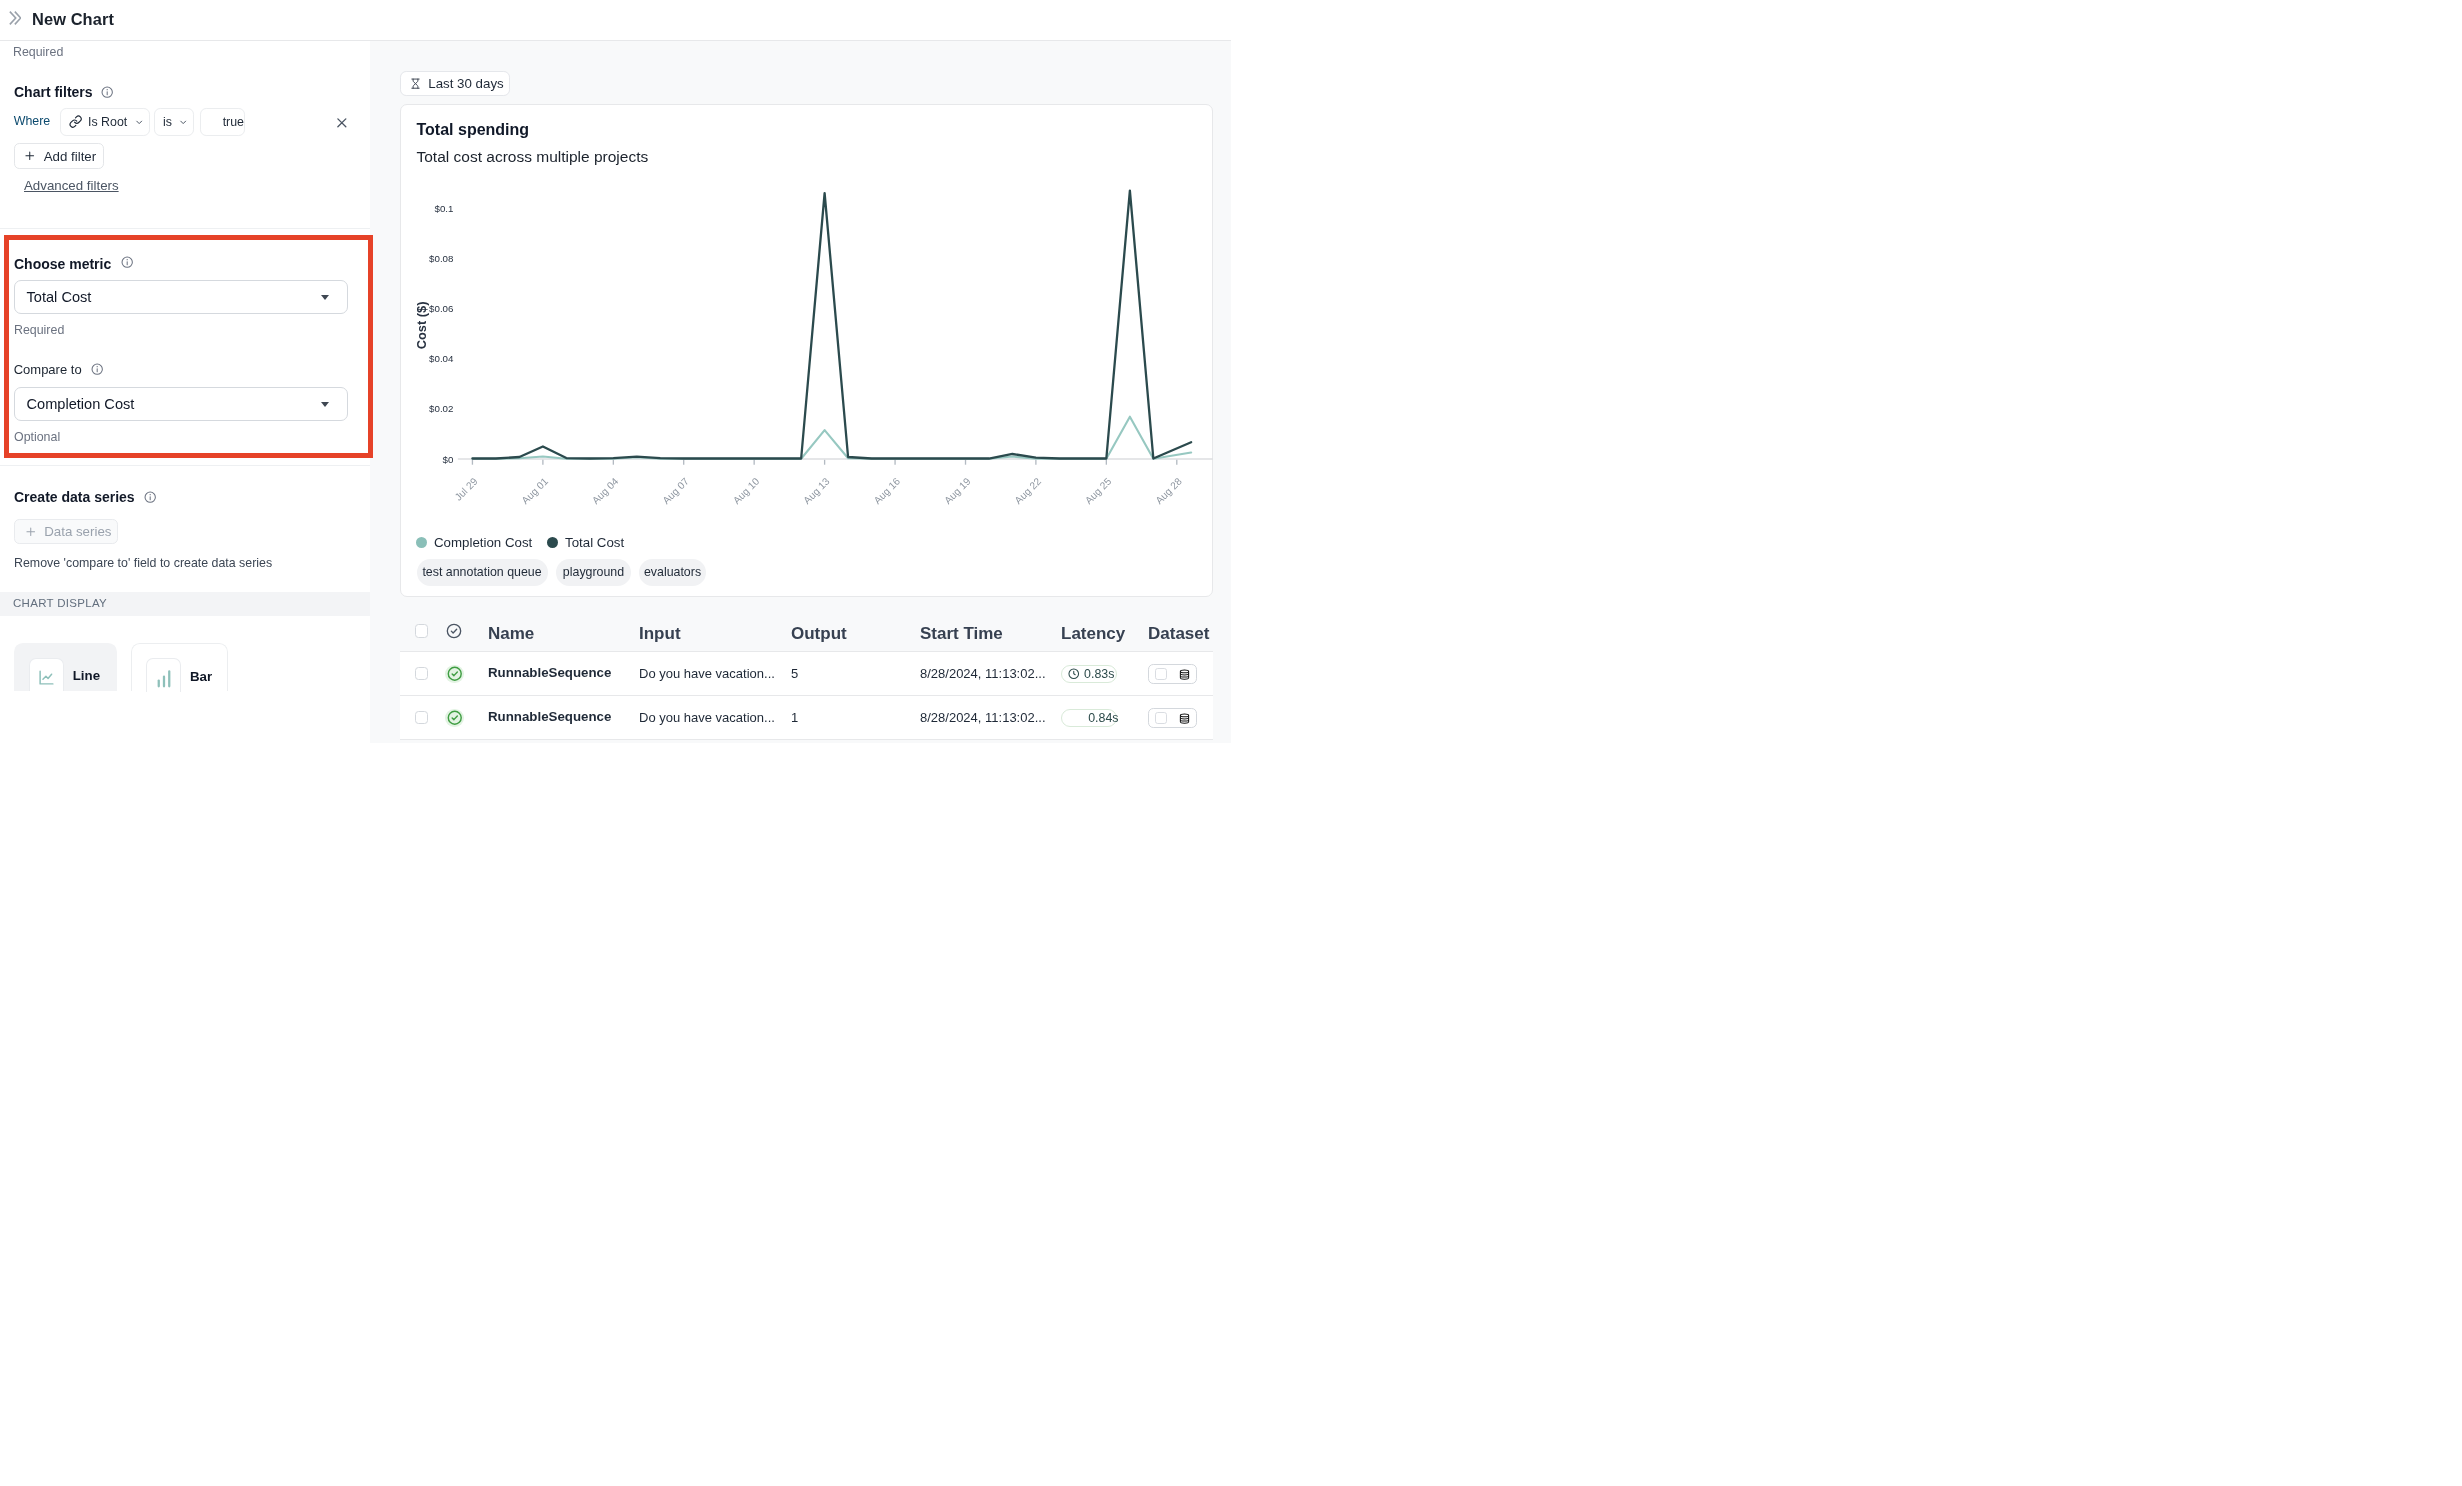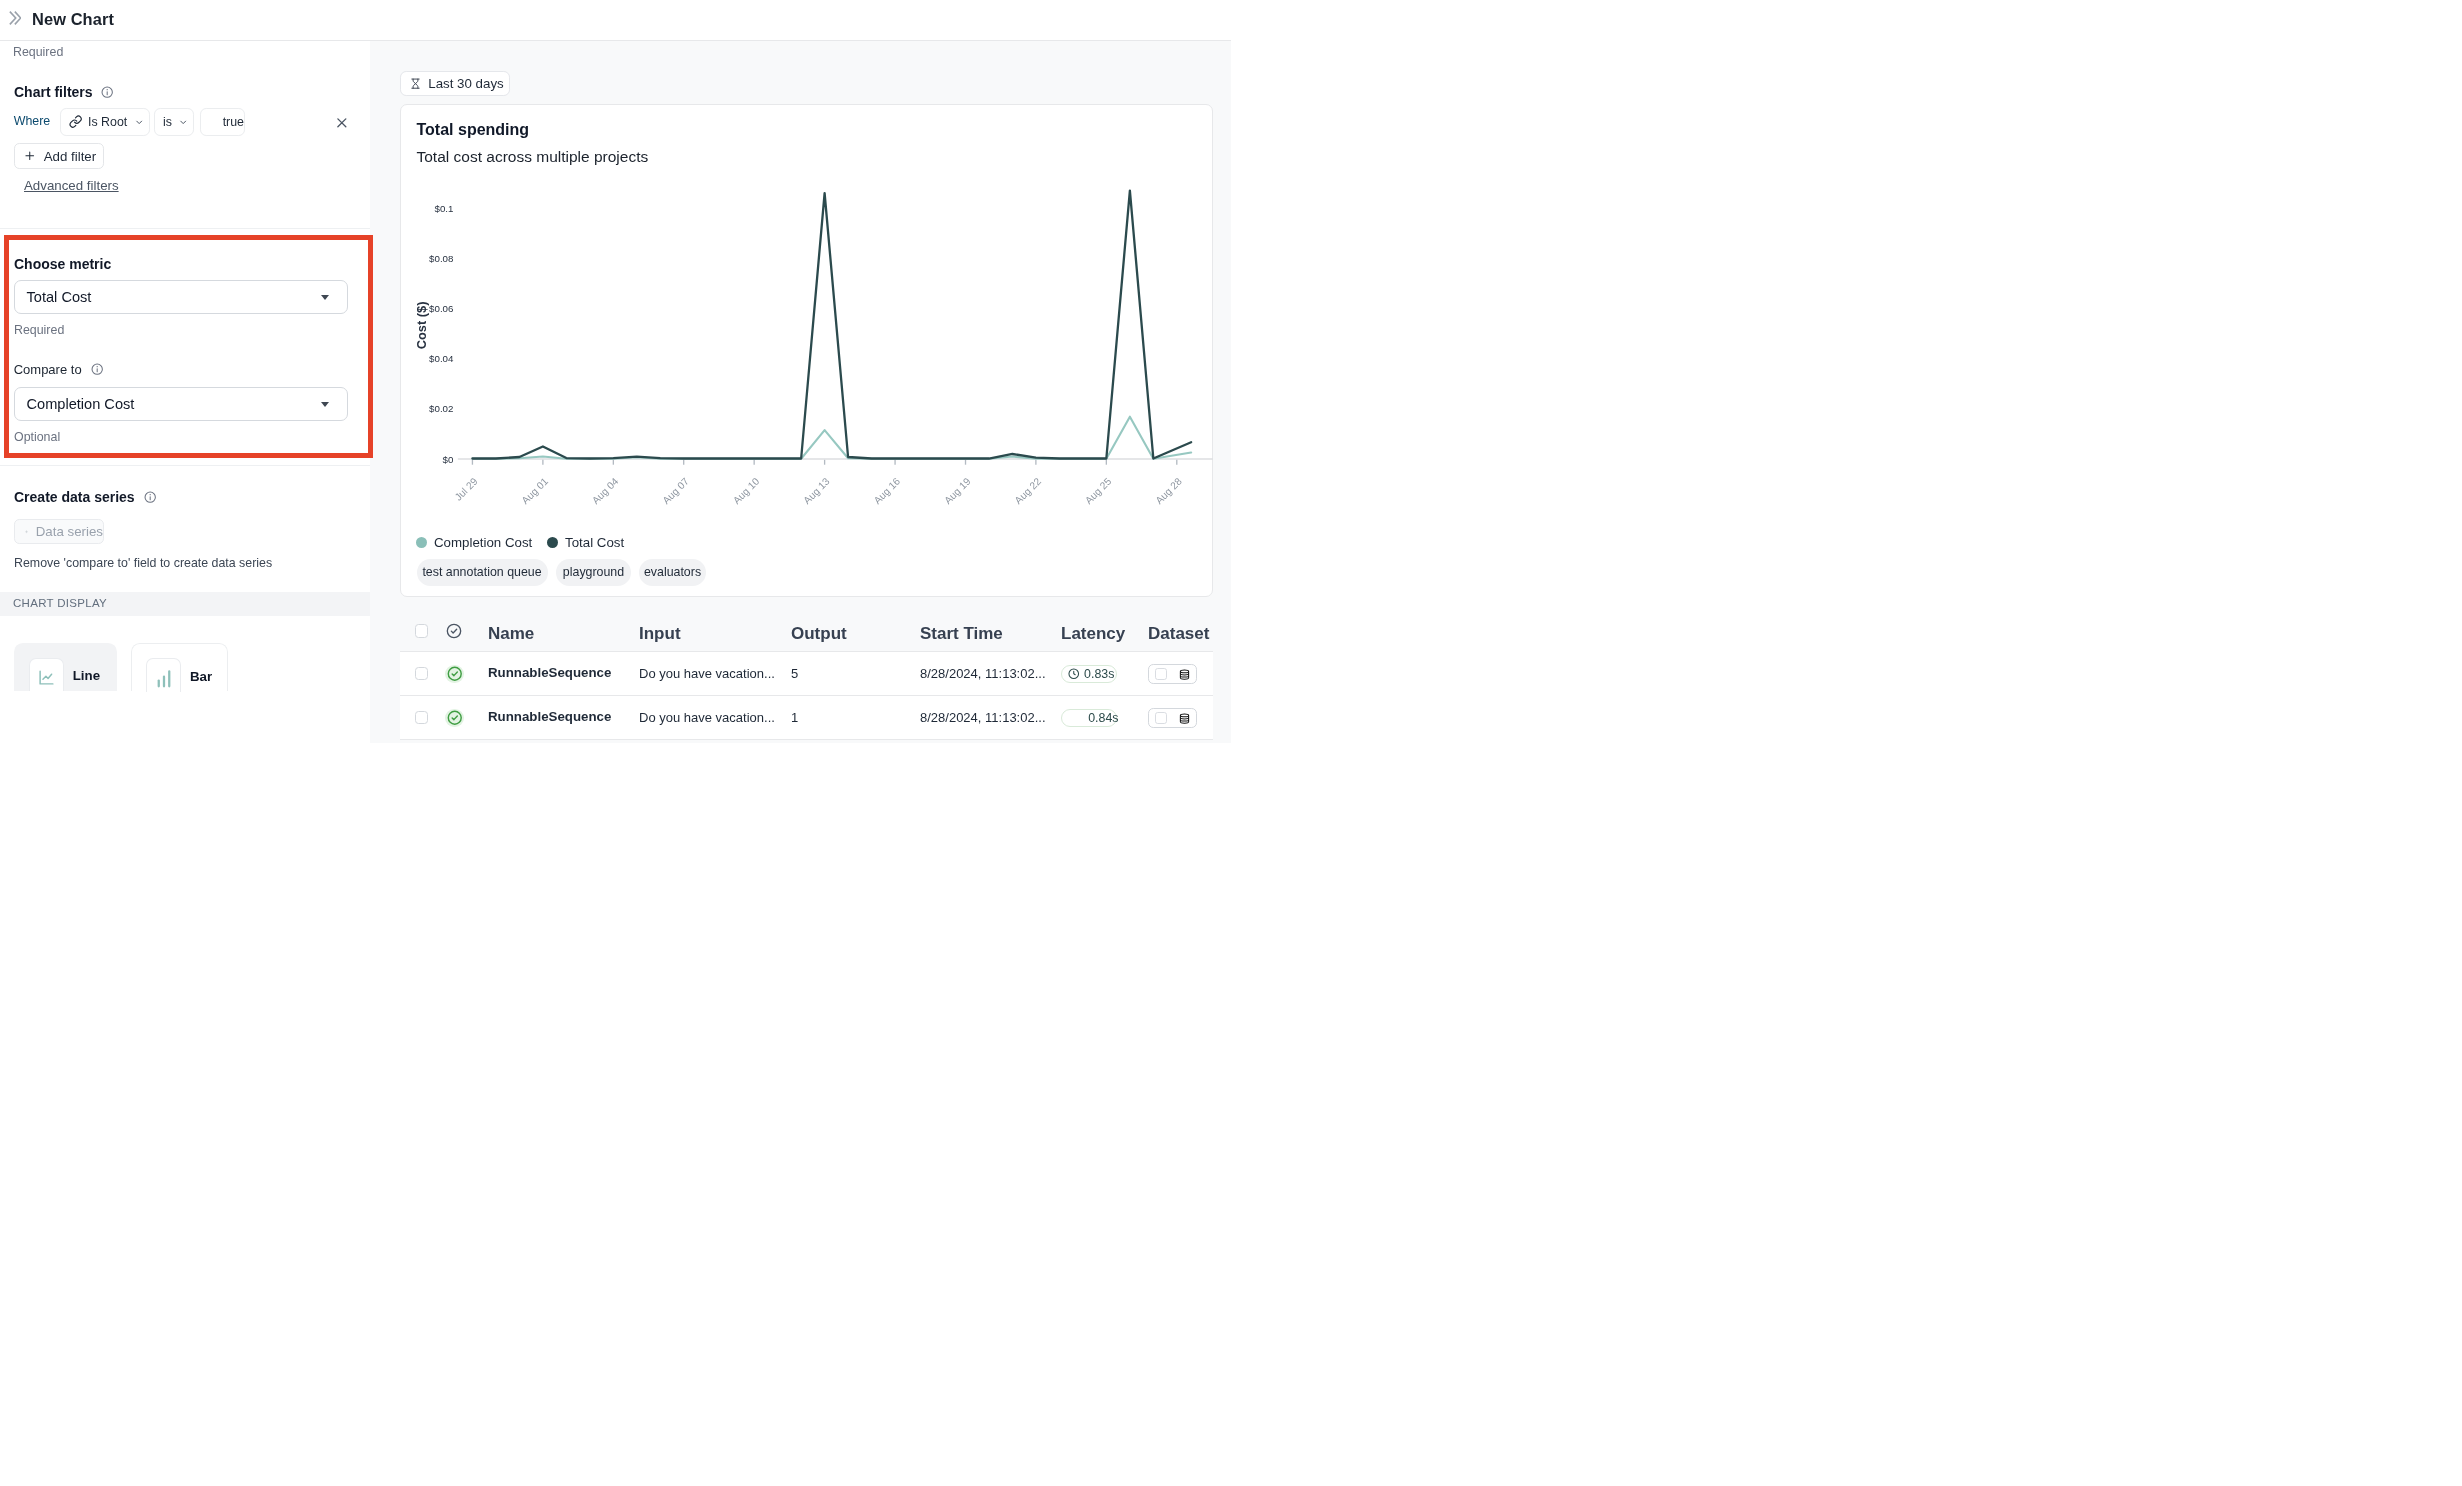--- a/index.html
+++ b/index.html
@@ -94,21 +94,21 @@
       </svg>
     <div class="chip" style="left:13.5px;top:102px;width:90px;height:26px;border-color:#e4e6e9;border-radius:5.3px;">
       <svg style="margin-left:9.7px" width="11.5" height="11.5" viewBox="0 0 24 24" fill="none" stroke="#1f2937" stroke-width="2.1" stroke-linecap="round">
           <path d="M12 4v16M4 12h16"></path>
         </svg>
       <span style="margin-left:8px;font-size:13.3px;color:#1f2937;">Add filter</span>
     </div>
     <div class="abs" style="left:24px;top:137px;font-size:13.3px;color:#4b5563;text-decoration:underline;">Advanced filters</div>
     <div class="sec-divider" style="top:187px;"></div>
 
-    <div class="abs" style="left:14px;top:215px;display:flex;align-items:flex-start;gap:9.7px;flex-direction:column;">
+    <div class="abs" style="left:14px;top:215px;display:flex;align-items:flex-start;gap:9.7px;">
       <span class="h2">Choose metric</span>
       <svg width="12.4" height="12.4" viewBox="0 0 24 24" fill="none" stroke="#6b7280" stroke-width="2">
           <circle cx="12" cy="12" r="10"></circle>
           <path d="M12 11v6" stroke-linecap="round"></path>
           <circle cx="12" cy="7.2" r="1.25" fill="#6b7280" stroke="none"></circle>
         </svg>
     </div>
     <div class="sel" style="left:14px;top:239px;width:334px;height:34px;">
       <span style="margin-left:11.5px;">Total Cost</span>
         <span class="caret"></span>
@@ -130,21 +130,21 @@
     <div class="sec-divider" style="top:424px;"></div>
 
     <div class="abs" style="left:14px;top:448px;display:flex;align-items:center;gap:9.7px;">
       <span class="h2">Create data series</span>
       <svg width="12.4" height="12.4" viewBox="0 0 24 24" fill="none" stroke="#6b7280" stroke-width="2">
           <circle cx="12" cy="12" r="10"></circle>
           <path d="M12 11v6" stroke-linecap="round"></path>
           <circle cx="12" cy="7.2" r="1.25" fill="#6b7280" stroke="none"></circle>
         </svg>
     </div>
-    <div class="chip" style="left:14px;top:478px;width:90px;height:25px;border-color:#e9ebee;border-radius:5.3px;background:#f9fafb;">
+    <div class="chip" style="left:14px;top:478px;width:104px;height:25px;border-color:#e9ebee;border-radius:5.3px;background:#f9fafb;">
       <svg style="margin-left:9.7px" width="11.5" height="11.5" viewBox="0 0 24 24" fill="none" stroke="#9aa2ad" stroke-width="2.1" stroke-linecap="round">
           <path d="M12 4v16M4 12h16"></path>
         </svg>
       <span style="margin-left:8px;font-size:13.3px;color:#9aa2ad;white-space:nowrap;">Data series</span>
     </div>
     <div class="abs" style="left:14px;top:515px;font-size:12.4px;color:#3c4654;white-space:nowrap;">Remove 'compare to' field to create data series</div>
 
     <div class="abs" style="left:0;top:551px;width:370px;height:24px;background:#f3f4f6;"></div>
     <div class="abs" style="left:13px;top:556px;font-size:11.5px;color:#636f7e;letter-spacing:0.3px;">CHART DISPLAY</div>
 

